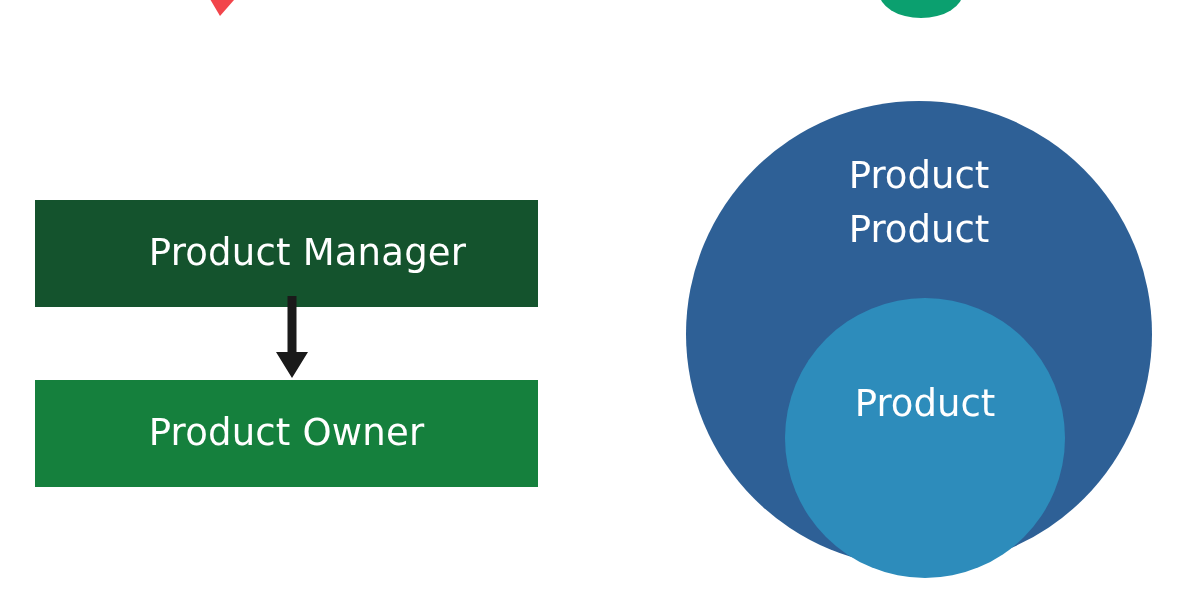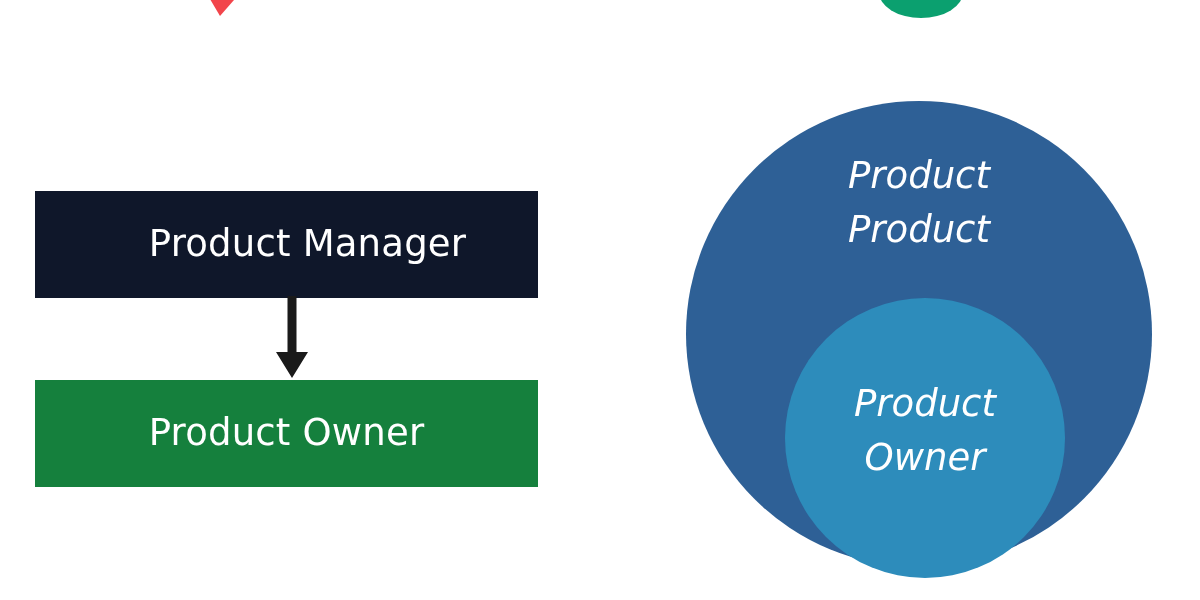--- a/index.html
+++ b/index.html
@@ -68,22 +68,22 @@
   }
   .flow-box .flow-box-label {
     color: #ffffff;
     font-size: 37px;
     font-weight: 400;
     letter-spacing: 0.2px;
     line-height: 1.1;
     white-space: nowrap;
   }
   #box-product-manager {
-    top: 191px;
-    background: #0f172a;
+    top: 200px;
+    background: #14532d;
     padding-left: 42px;
   }
   #box-product-owner {
     top: 380px;
     background: #15803d;
   }
 
   #flow-arrow {
     position: absolute;
     left: 272px;
@@ -136,21 +136,20 @@
     width: 280px;
     text-align: center;
     color: #ffffff;
     font-size: 37px;
     line-height: 1.45;
     font-weight: 400;
   }
   .circle-label-line {
     display: block;
     white-space: nowrap;
-    font-style: italic;
   }
 </style>
 </head>
 <body>
 
 <div id="canvas">
 
   <div class="deco" id="red-arrow-deco">
     <svg width="78" height="48" viewBox="0 0 78 48" xmlns="http://www.w3.org/2000/svg">
       <path d="M8 2 L74 0 L62 14 L34 46 Z" fill="#F2454B"></path>
@@ -184,19 +183,18 @@
     <div id="outer-circle">
       <div id="outer-circle-label">
         <span class="circle-label-line">Product</span>
         <span class="circle-label-line">Product</span>
       </div>
     </div>
 
     <div id="inner-circle">
       <div id="inner-circle-label">
         <span class="circle-label-line">Product</span>
-        <span class="circle-label-line">Owner</span>
       </div>
     </div>
 
   </div>
 
 </div>
 
 </body></html>

